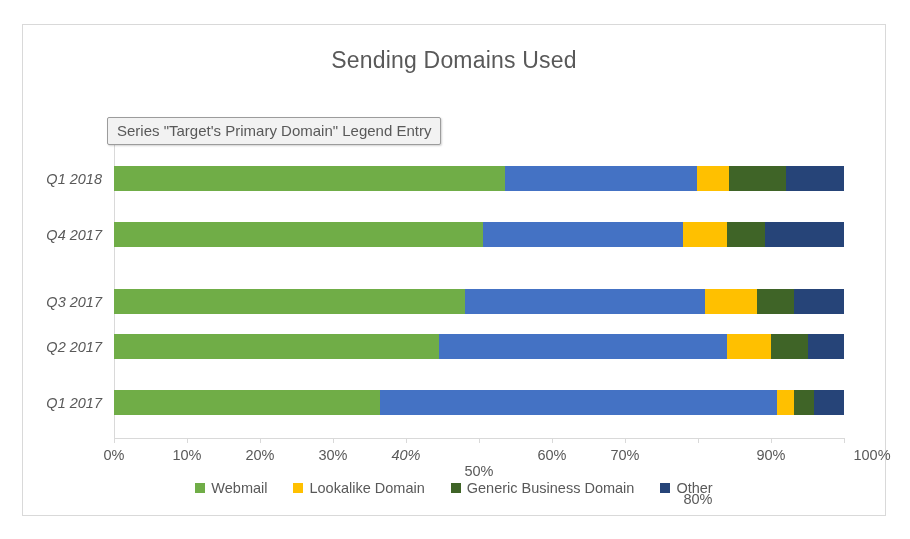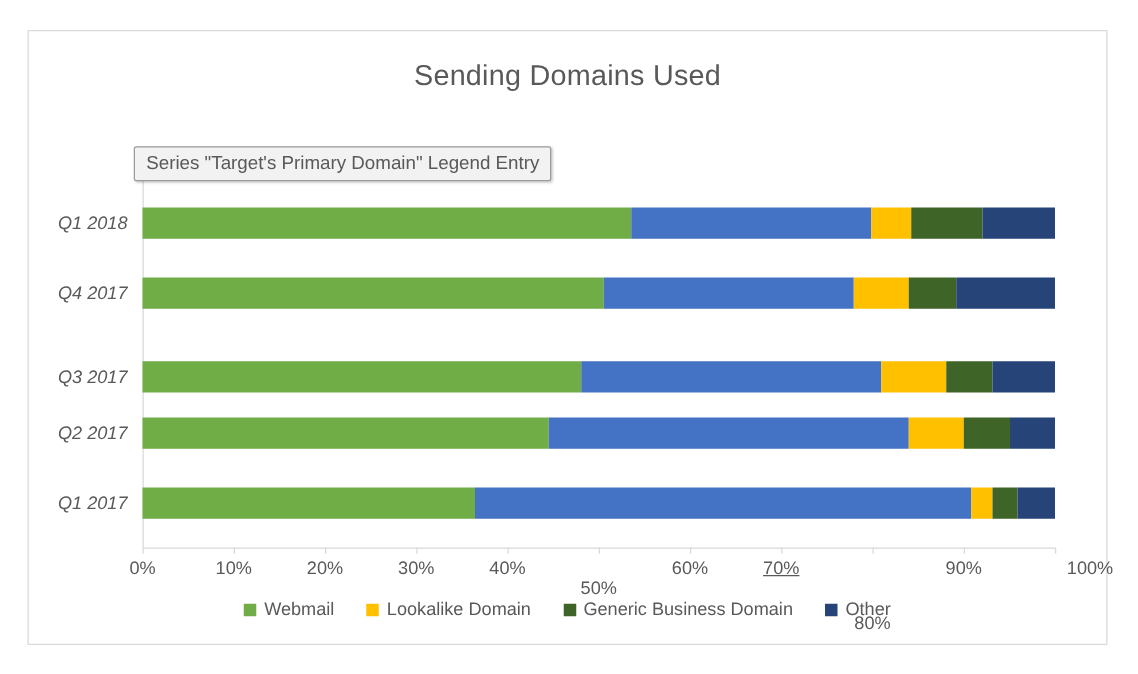--- a/index.html
+++ b/index.html
@@ -220,27 +220,27 @@
 
   <div class="x-tick" style="left: 0%;"></div>
       <div class="x-label" style="left: 0%;">0%</div>
       <div class="x-tick" style="left: 10%;"></div>
       <div class="x-label" style="left: 10%;">10%</div>
       <div class="x-tick" style="left: 20%;"></div>
       <div class="x-label" style="left: 20%; text-align: center;">20%</div>
       <div class="x-tick" style="left: 30%;"></div>
       <div class="x-label" style="left: 30%;">30%</div>
       <div class="x-tick" style="left: 40%;"></div>
-      <div class="x-label" style="left: 40%;">40%</div>
+      <div class="x-label" style="left: 40%; font-style: italic;">40%</div>
       <div class="x-tick" style="left: 50%;"></div>
       <div class="x-label" style="left: 50%; margin-top: 16px;">50%</div>
       <div class="x-tick" style="left: 60%;"></div>
       <div class="x-label" style="left: 60%;">60%</div>
       <div class="x-tick" style="left: 70%;"></div>
-      <div class="x-label" style="left: 70%; text-decoration: underline;">70%</div>
+      <div class="x-label" style="left: 70%;">70%</div>
       <div class="x-tick" style="left: 80%;"></div>
       <div class="x-label" style="left: 80%; margin-top: 44px;">80%</div>
       <div class="x-tick" style="left: 90%;"></div>
       <div class="x-label" style="left: 90%;">90%</div>
       <div class="x-tick" style="left: 100%;"></div>
       <div class="x-label" style="left: 100%; margin-left: 28px;">100%</div>
     </div>
 
   <div id="legend">
 

